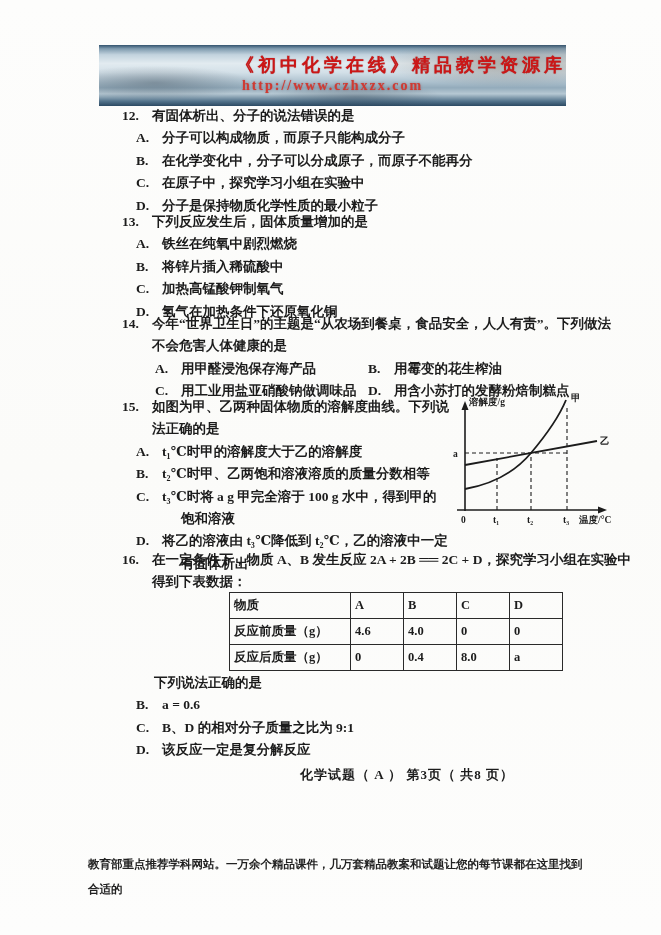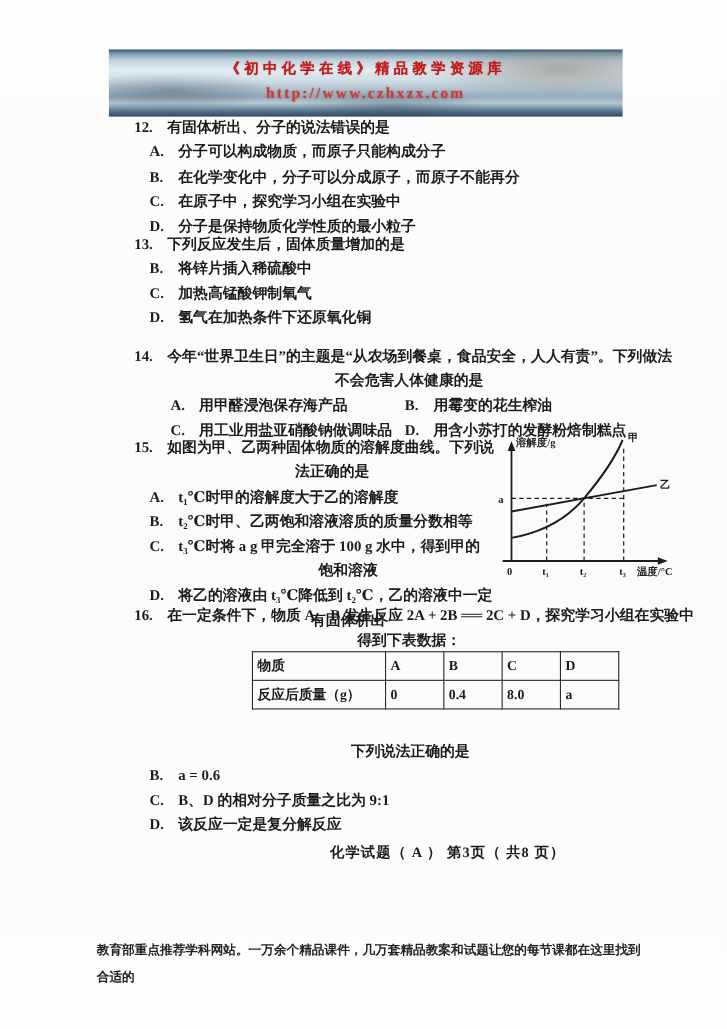--- a/index.html
+++ b/index.html
@@ -19,37 +19,37 @@
   .banner{
     position:absolute;left:99px;top:45px;width:467px;height:61px;
     background:
       radial-gradient(ellipse 40% 55% at 88% 30%, rgba(105,95,82,0.45), transparent 70%),
       radial-gradient(ellipse 30% 40% at 12% 62%, rgba(45,58,70,0.35), transparent 70%),
       radial-gradient(ellipse 25% 30% at 55% 85%, rgba(40,55,70,0.30), transparent 75%),
       linear-gradient(180deg,#33536e 0%,#7e9aae 6%,#c2d3de 16%,#e2ebf0 30%,#d3e0e8 45%,#aec2cf 60%,#93abbb 70%,#b6c8d3 80%,#54748c 92%,#2c4a63 100%);
     overflow:hidden;
   }
   .banner-title{
-    position:absolute;left:0;right:0;top:8px;text-align:center;
-    font-size:13px;font-weight:700;color:#cc1616;
+    position:absolute;left:0;right:0;top:8px;text-align:right;
+    font-size:18px;font-weight:700;color:#cc1616;
     letter-spacing:4px;text-shadow:0 0 1px rgba(120,0,0,.6);
     white-space:nowrap;
   }
   .banner-url{
     position:absolute;left:0;right:0;top:33px;text-align:center;
     font-size:14px;font-weight:700;color:#d03a32;
     letter-spacing:2px;text-shadow:0 0 2px rgba(150,40,40,.5);
   }
   
   .q{position:absolute;left:122px;width:470px;font-size:13.5px;font-weight:600;line-height:22.4px;}
   .stem{white-space:nowrap;}
   .qnum{display:inline-block;width:30px;}
   .opt{margin-left:14px;white-space:nowrap;}
   .olabel{display:inline-block;width:26px;}
-  .cont{margin-left:59px;white-space:nowrap;text-align:center;}
+  .cont{margin-left:59px;white-space:nowrap;}
   .two-col{display:flex;margin-left:33px;}
   .two-col .colL{width:213px;white-space:nowrap;}
   .two-col .colR{white-space:nowrap;}
   
   .chart{position:absolute;left:441px;top:391px;width:176px;height:148px;}
   .chart svg{width:100%;height:100%;}
   .chart text{font-size:9.5px;font-weight:600;fill:#1c1c1c;font-family:"Liberation Serif","DejaVu Serif",serif;}
   
   .qtable{
     position:absolute;left:229px;top:592px;border-collapse:collapse;
@@ -85,20 +85,21 @@
   <div class="q" style="top:105px">
     <div class="stem"><span class="qnum">12.</span><span>有固体析出、分子的说法错误的是</span></div>
     <div class="opt"><span class="olabel">A.</span><span>分子可以构成物质，而原子只能构成分子</span></div>
     <div class="opt"><span class="olabel">B.</span><span>在化学变化中，分子可以分成原子，而原子不能再分</span></div>
     <div class="opt"><span class="olabel">C.</span><span>在原子中，探究学习小组在实验中</span></div>
     <div class="opt"><span class="olabel">D.</span><span>分子是保持物质化学性质的最小粒子</span></div>
   </div>
 
   <div class="q" style="top:211px">
     <div class="stem"><span class="qnum">13.</span><span>下列反应发生后，固体质量增加的是</span></div>
+    <div class="opt"><span class="olabel">A.</span><span>铁丝在纯氧中剧烈燃烧</span></div>
     <div class="opt"><span class="olabel">B.</span><span>将锌片插入稀硫酸中</span></div>
     <div class="opt"><span class="olabel">C.</span><span>加热高锰酸钾制氧气</span></div>
     <div class="opt"><span class="olabel">D.</span><span>氢气在加热条件下还原氧化铜</span></div>
   </div>
 
   <div class="q" style="top:313px">
     <div class="stem"><span class="qnum">14.</span><span>今年“世界卫生日”的主题是“从农场到餐桌，食品安全，人人有责”。下列做法</span></div>
     <div class="cont" style="margin-left:30px">不会危害人体健康的是</div>
     <div class="two-col">
       <div class="colL"><span class="olabel">A.</span><span>用甲醛浸泡保存海产品</span></div>
@@ -158,20 +159,27 @@
   <table class="qtable">
     <tbody>
       <tr>
         <td class="c0">物质</td>
         <td class="cn">A</td>
         <td class="cn">B</td>
         <td class="cn">C</td>
         <td class="cn">D</td>
       </tr>
       <tr>
+        <td class="c0">反应前质量（g）</td>
+        <td class="cn">4.6</td>
+        <td class="cn">4.0</td>
+        <td class="cn">0</td>
+        <td class="cn">0</td>
+      </tr>
+      <tr>
         <td class="c0">反应后质量（g）</td>
         <td class="cn">0</td>
         <td class="cn">0.4</td>
         <td class="cn">8.0</td>
         <td class="cn">a</td>
       </tr>
     </tbody>
   </table>
 
   <div class="q" style="top:672px">

